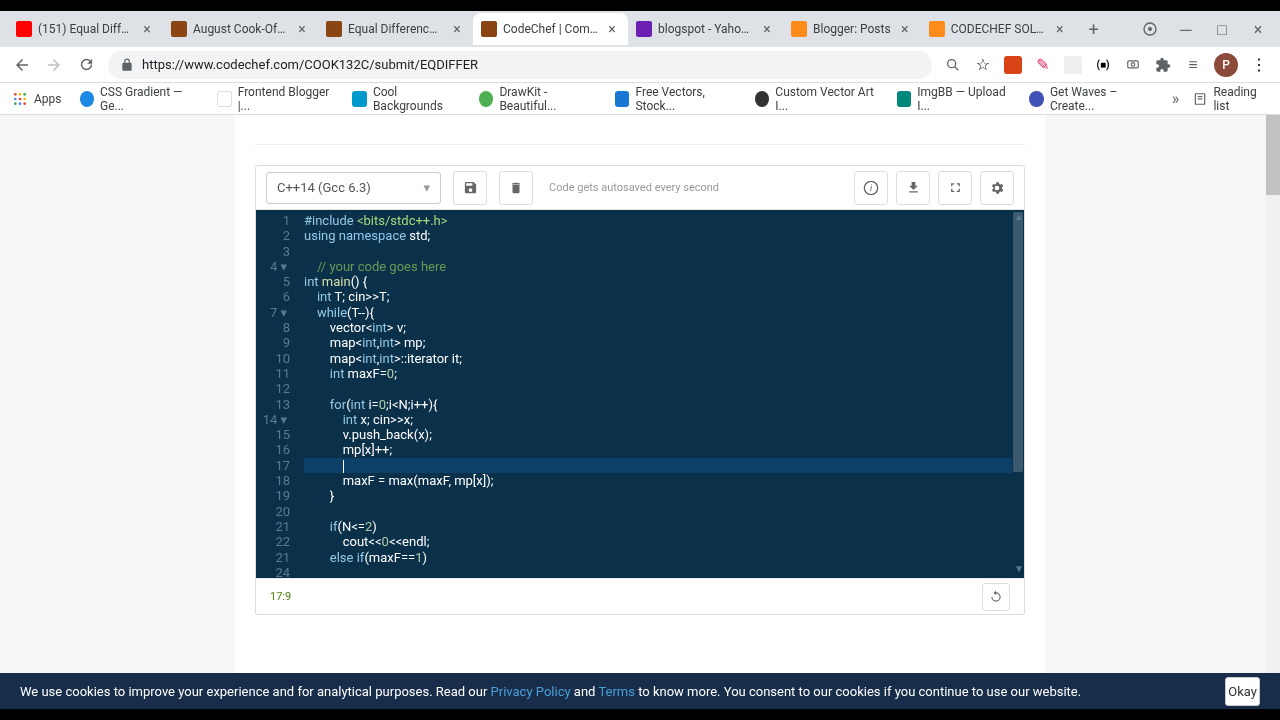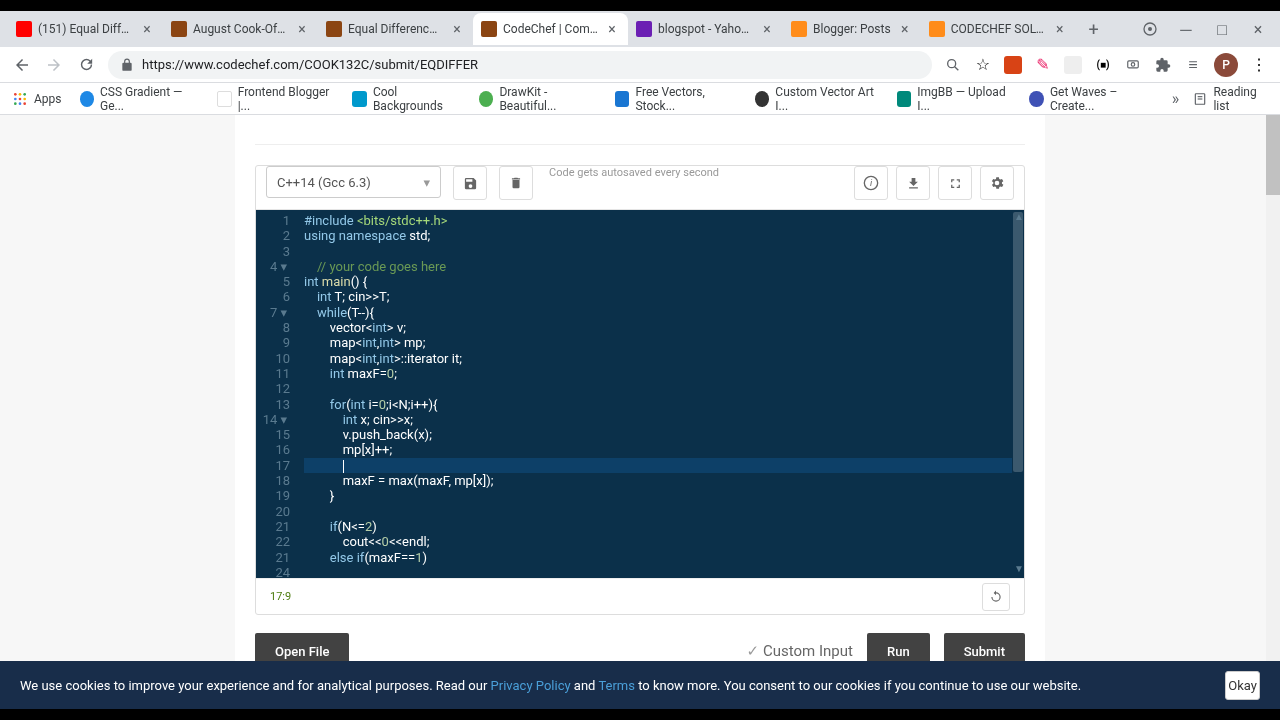--- a/index.html
+++ b/index.html
@@ -24,21 +24,21 @@
 .addr-right{display:flex;gap:12px;align-items:center}
 .ext-icon{width:18px;height:18px;display:flex;align-items:center;justify-content:center}
 .avatar{width:24px;height:24px;border-radius:50%;background:#8b4a3a;color:#fff;display:flex;align-items:center;justify-content:center;font-size:12px;font-weight:500}
 .bookmarks{height:32px;background:#fff;display:flex;padding:0 12px;gap:18px;border-bottom:1px solid #dadce0}
 .bm-item{display:flex;align-items:center;gap:6px;font-size:12px;color:#3c4043;cursor:pointer}
 .bm-icon{width:16px;height:16px;border-radius:2px}
 .bm-right{margin-left:auto;display:flex;gap:14px;align-items:center}
 .page{background:#f7f7f7;height:594px;position:relative;display:flex;justify-content:center;overflow:hidden}
 .container{width:810px;background:#fff;padding:10px 20px}
 .editor-wrap{border:1px solid #ddd;border-radius:3px}
-.toolbar{height:44px;display:flex;align-items:flex-start;padding:0 10px;gap:12px;border-bottom:1px solid #e5e5e5}
+.toolbar{height:44px;display:flex;align-items:center;padding:0 10px;gap:12px;border-bottom:1px solid #e5e5e5}
 .lang-select{width:175px;height:32px;border:1px solid #ccc;border-radius:3px;background:#fff;display:flex;align-items:center;justify-content:space-between;padding:0 10px;font-size:13px;color:#555}
 .tb-btn{width:34px;height:34px;border:1px solid #ddd;border-radius:3px;display:flex;align-items:center;justify-content:center;color:#666;background:#fff}
 .autosave{font-size:11px;color:#999;margin-left:4px}
 .tb-right{margin-left:auto;display:flex;gap:8px}
 .editor{background:#0b304a;height:368px;display:flex;font-family:"Consolas",monospace;font-size:13px;line-height:15.3px;position:relative}
 .gutter{width:42px;background:#0b304a;color:#5a7a8f;text-align:right;padding:3px 8px 0 0}
 .gutter div{height:15.3px}
 .code{flex:1;padding:3px 0 0 6px;color:#fff;position:relative}
 .code-line{height:15.3px;white-space:pre}
 .code-line.active{background:#0d4068}
@@ -49,21 +49,21 @@
 .num{color:#b5cea8}
 .fn{color:#dcdcaa}
 .scroll-v{position:absolute;right:0;top:0;width:12px;height:100%;background:#0b304a}
 .scroll-thumb{position:absolute;right:1px;top:2px;width:10px;height:260px;background:rgba(255,255,255,0.2);border-radius:2px}
 .status{height:36px;display:flex;align-items:center;padding:0 14px;border-top:1px solid #eee;font-size:11px;color:#4d7c0f}
 .refresh-btn{margin-left:auto;width:28px;height:28px;border:1px solid #ddd;border-radius:3px;display:flex;align-items:center;justify-content:center}
 .actions{display:flex;align-items:center;margin-top:18px;gap:14px}
 .btn{height:36px;padding:0 20px;background:#424242;color:#fff;font-size:13px;border:none;border-radius:2px;display:flex;align-items:center;font-weight:500}
 .btn.submit{background:#424242}
 .custom-input{margin-left:auto;display:flex;align-items:center;gap:4px;font-size:15px;color:#666}
-.cookie-bar{position:absolute;bottom:0;left:0;right:0;height:48px;background:#182d4a;display:flex;align-items:center;padding:0 20px;color:#fff;font-size:13px}
+.cookie-bar{position:absolute;bottom:0;left:0;right:0;height:36px;background:#182d4a;display:flex;align-items:center;padding:0 20px;color:#fff;font-size:13px}
 .cookie-bar a{color:#4a9fd8;text-decoration:none}
 .cookie-ok{margin-left:auto;background:#fff;color:#333;border:1px solid #ccc;padding:6px 2px;border-radius:3px;font-size:13px}
 .page-scroll{position:absolute;right:0;top:0;width:14px;height:100%;background:#f1f1f1}
 .page-scroll-thumb{position:absolute;top:0;width:14px;height:80px;background:#c1c1c1}
 .fold{color:#5a7a8f;margin-right:3px}
 .cursor{display:inline-block;width:1px;height:13px;background:#fff;vertical-align:middle}
 </style>
 </head>
 <body>
 
@@ -334,29 +334,20 @@
         </div>
         <div class="status">
           <span>17:9</span>
           <div class="refresh-btn">
               <svg width="14" height="14" viewBox="0 0 24 24">
                 <path d="M12 4V1L8 5l4 4V6a6 6 0 11-6 6H4a8 8 0 108-8z" fill="#666"></path>
               </svg>
             </div>
         </div>
       </div>
-      <div class="actions">
-        <button class="btn">Open File</button>
-        <div class="custom-input">
-          <span style="color:#999">✓</span>
-          <span>Custom Input</span>
-        </div>
-        <button class="btn">Run</button>
-        <button class="btn submit">Submit</button>
-      </div>
     </div>
     <div class="page-scroll">
         <div class="page-scroll-thumb"></div>
       </div>
     <div class="cookie-bar">
       <span>
         <span>We use cookies to improve your experience and for analytical purposes. Read our </span><a href="#">Privacy Policy</a><span> and </span><a href="#">Terms</a><span> to know more. You consent to our cookies if you continue to use our website.</span>
       </span>
       <button class="cookie-ok">Okay</button>
     </div>

